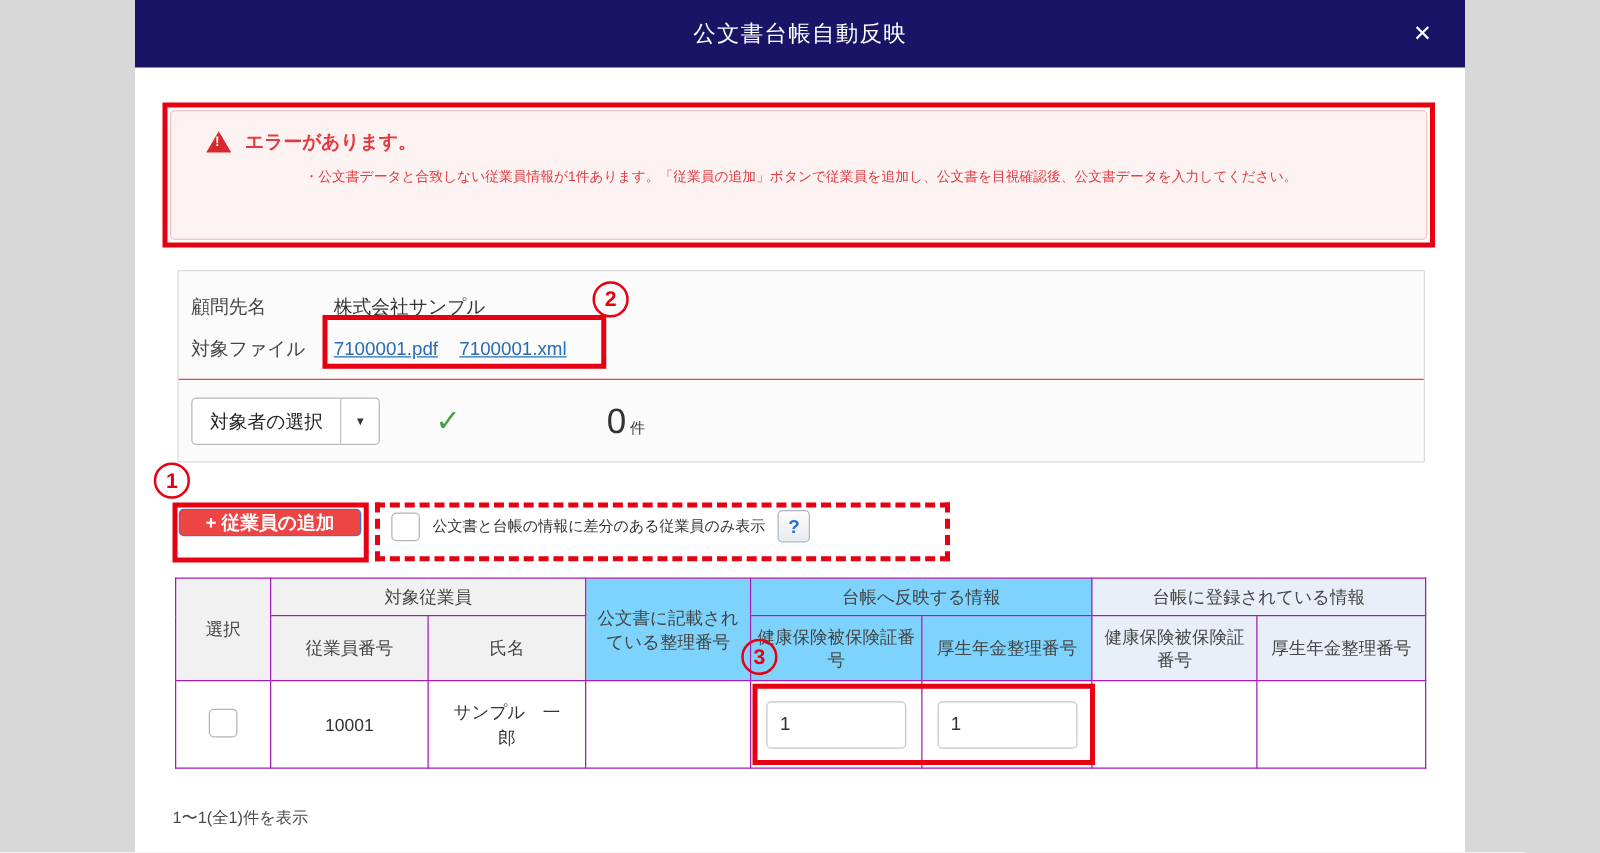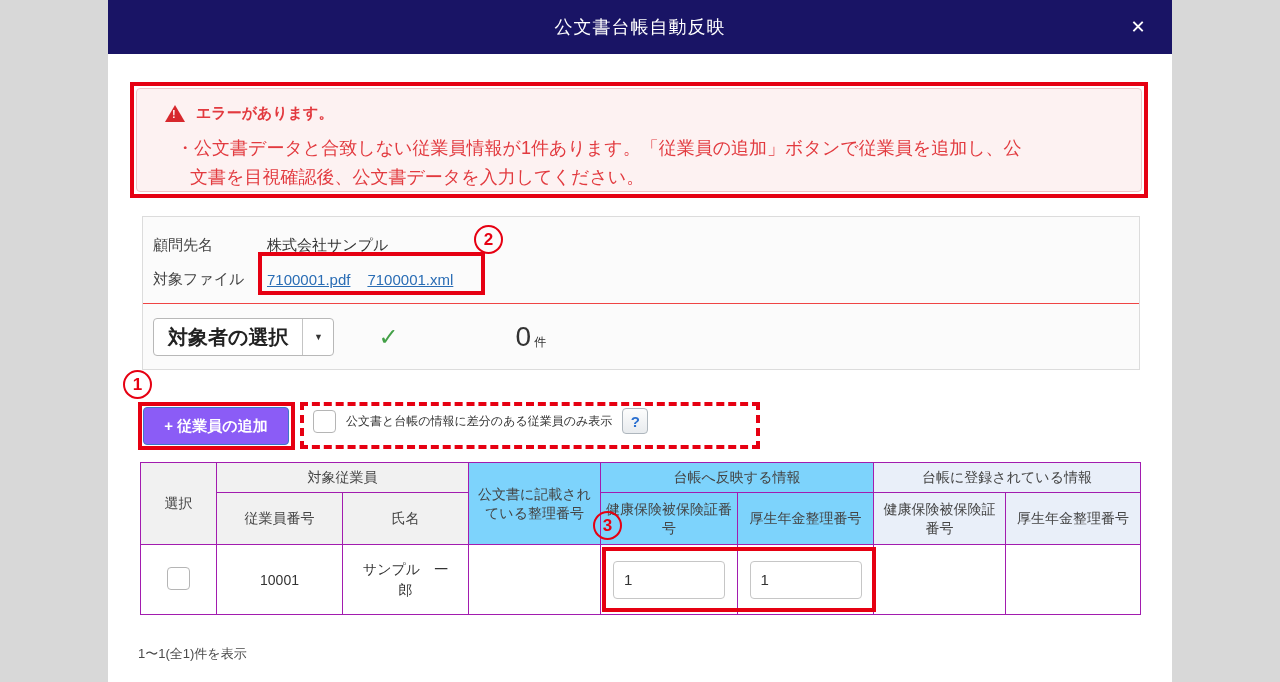--- a/index.html
+++ b/index.html
@@ -14,47 +14,47 @@
   .close-btn { position:absolute; right:18px; top:0; height:54px; width:32px; color:#ffffff;
     font-size:18px; display:flex; align-items:center; justify-content:center; cursor:pointer; }
 
   
   .error-box { position:absolute; left:28px; top:88px; width:1006px; height:104px;
     background:#fdf2f2; border:1px solid #f0c3c6; border-radius:4px; padding:15px 24px 12px 28px; }
   .error-title { display:flex; align-items:center; gap:11px; color:#e23a3f; font-size:15px; font-weight:bold; }
   .warn-icon { position:relative; width:0; height:0; border-left:10px solid transparent;
     border-right:10px solid transparent; border-bottom:17px solid #d7282d; }
   .warn-icon span { position:absolute; left:-3px; top:3px; color:#fdf2f2; font-size:11px; font-weight:bold; }
-  .error-msg { margin-top:11px; margin-left:11px; width:862px; color:#e23a3f; font-size:18px;
-    line-height:1.6; padding-left:14px; text-indent:-14px; }
+  .error-msg { margin-top:11px; margin-left:11px; width:862px; color:#e23a3f; font-size:11px;
+    line-height:1.6; padding-left:14px; text-indent:-14px;text-align:right; }
 
   
   .info-panel { position:absolute; left:34px; top:216px; width:998px; height:154px;
     background:#fbfbfb; border:1px solid #dcdcdc; }
   .info-rows { height:87px; border-bottom:1px solid #ef4444; padding:13px 16px 0 10px; }
   .info-row { display:flex; align-items:center; height:30px; font-size:15px; color:#444; }
   .info-label { width:114px; }
   .info-value { color:#333; }
   .file-links { display:flex; gap:17px; }
   .file-link { color:#2a6db5; text-decoration:underline; font-size:15px; cursor:pointer; }
   .select-row { display:flex; align-items:center; padding:14px 0 0 10px; }
   .split-btn { display:flex; height:38px; background:#ffffff; border:1px solid #b8b8b8;
     border-radius:4px; overflow:hidden; cursor:pointer; }
-  .split-btn-main { display:flex; align-items:center; padding:0 14px; font-size:20px;
-    font-weight:bold; color:#222; }
+  .split-btn-main { display:flex; align-items:center; padding:0 14px; font-size:15px;
+    font-weight:normal; color:#222; }
   .split-btn-caret { width:31px; border-left:1px solid #c4c4c4; display:flex;
     align-items:center; justify-content:center; font-size:9px; color:#333; }
   .check-icon { margin-left:44px; color:#43a047; font-size:24px; font-weight:bold; }
   .count-wrap { margin-left:117px; display:flex; align-items:baseline; gap:3px; }
   .count-num { font-size:28px; color:#333; font-weight:300; }
   .count-unit { font-size:12px; color:#333; }
 
   
-  .add-btn { position:absolute; left:35px; top:407px; width:146px; height:38px;
-    background:#8b5cf6; border:1px solid #3e78c8; border-radius:4px; color:#ffffff;
+  .add-btn { position:absolute; left:35px; top:407px; width:146px; height:22px;
+    background:#ef4444; border:1px solid #3e78c8; border-radius:4px; color:#ffffff;
     font-size:15px; font-weight:bold; display:flex; align-items:center; justify-content:center;
     cursor:pointer; }
   .filter-wrap { position:absolute; left:205px; top:408px; display:flex; align-items:center; }
   .checkbox { width:23px; height:23px; background:#fff; border:1px solid #b5b5b5;
     border-radius:4px; appearance:none; -webkit-appearance:none; cursor:pointer; }
   .filter-label { margin-left:10px; font-size:12px; color:#333; }
   .help-btn { margin-left:10px; width:26px; height:26px; border:1px solid #aeb6bd; border-radius:4px;
     background:linear-gradient(#fdfdfd,#e8ebee); color:#2a6fd0; font-size:15px; font-weight:bold;
     display:flex; align-items:center; justify-content:center; cursor:pointer; }
 

